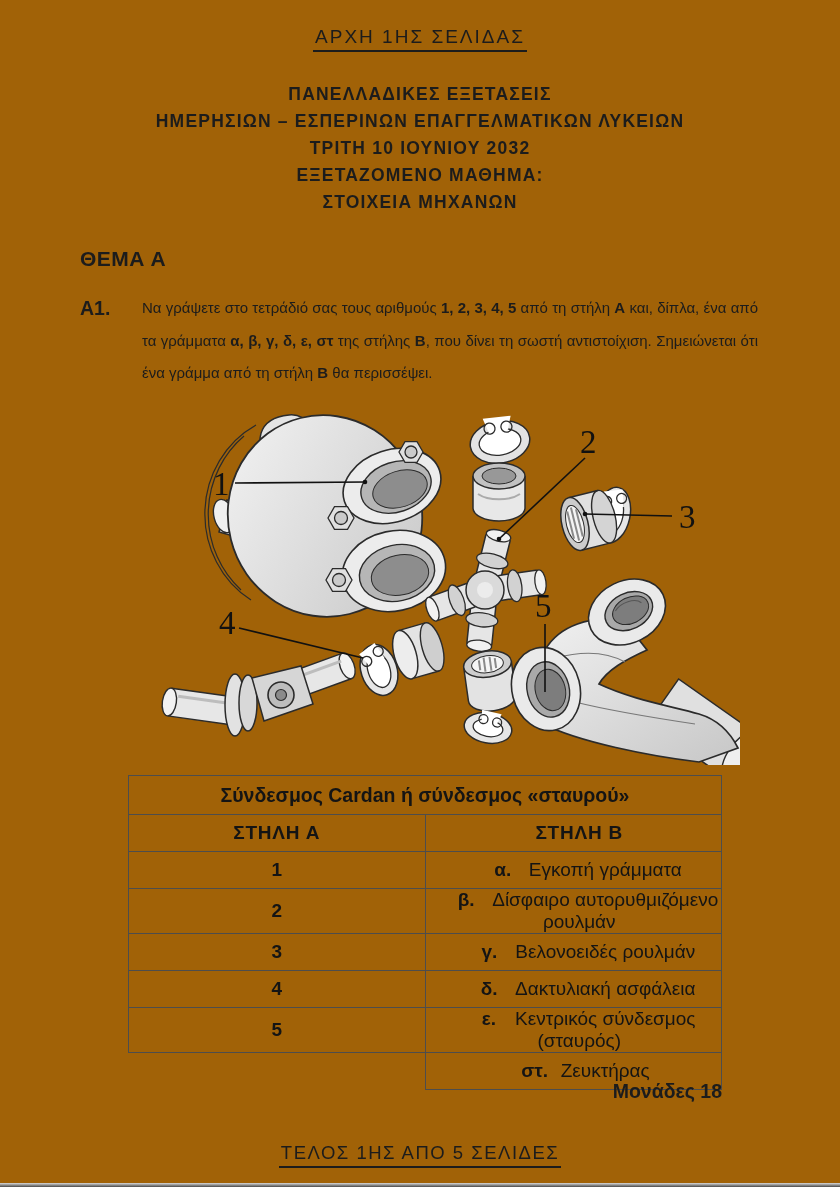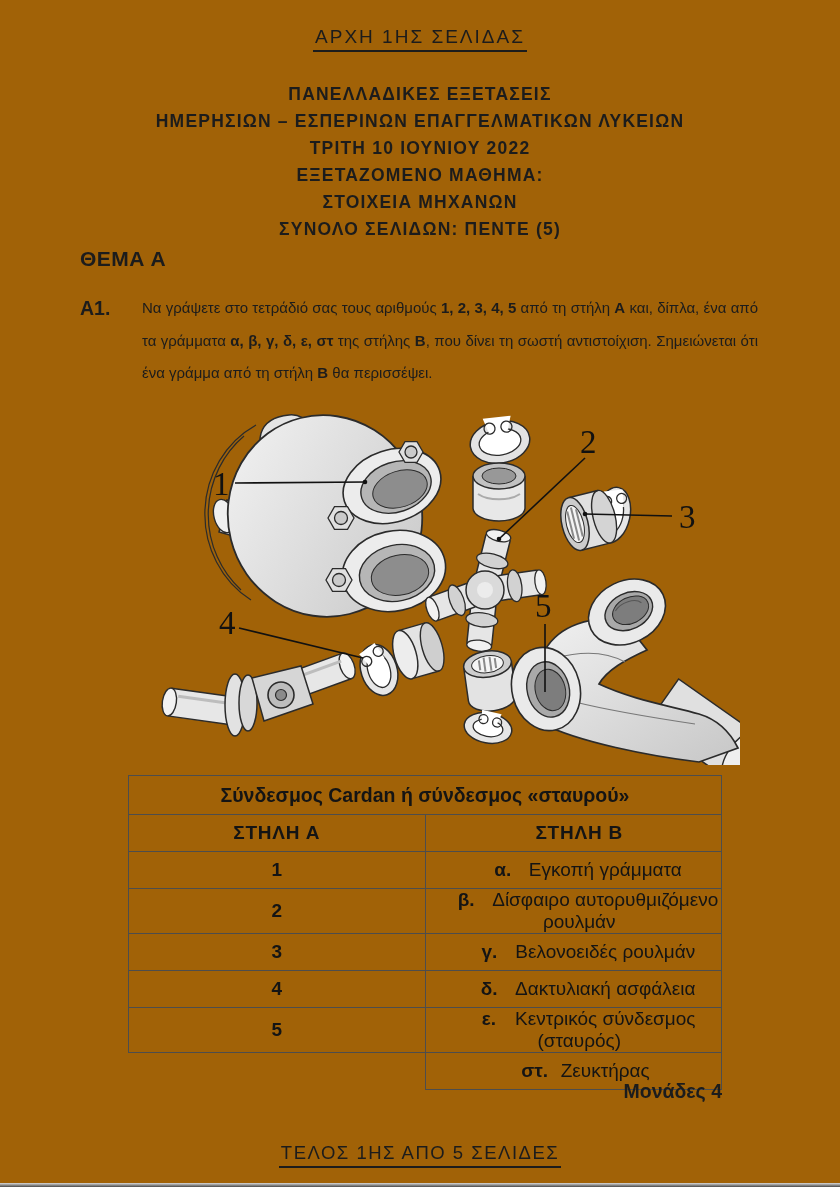--- a/index.html
+++ b/index.html
@@ -45,24 +45,23 @@
 
 <div class="page">
 
   <div class="run-line top-line">
     <span>ΑΡΧΗ 1ΗΣ ΣΕΛΙΔΑΣ</span>
   </div>
 
   <div class="exam-header">
     <div>ΠΑΝΕΛΛΑΔΙΚΕΣ ΕΞΕΤΑΣΕΙΣ</div>
     <div>ΗΜΕΡΗΣΙΩΝ – ΕΣΠΕΡΙΝΩΝ ΕΠΑΓΓΕΛΜΑΤΙΚΩΝ ΛΥΚΕΙΩΝ</div>
-    <div>ΤΡΙΤΗ 10 ΙΟΥΝΙΟΥ 2022</div>
+    <div>ΤΡΙΤΗ 10 ΙΟΥΝΙΟΥ 2032</div>
     <div>ΕΞΕΤΑΖΟΜΕΝΟ ΜΑΘΗΜΑ:</div>
     <div>ΣΤΟΙΧΕΙΑ ΜΗΧΑΝΩΝ</div>
-    <div>ΣΥΝΟΛΟ ΣΕΛΙΔΩΝ: ΠΕΝΤΕ (5)</div>
   </div>
 
   <div class="theme-title">ΘΕΜΑ Α</div>
 
   <div class="question">
     <div class="qnum">Α1.</div>
     <div class="qtext"><span>Να γράψετε στο τετράδιό σας τους αριθμούς </span><span class="b">1, 2, 3, 4, 5</span><span> από τη στήλη </span><span class="b">Α</span><span> και, δίπλα, ένα από τα γράμματα </span><span class="b">α, β, γ, δ, ε, στ</span><span> της στήλης </span><span class="b">Β</span><span>, που δίνει τη σωστή αντιστοίχιση. Σημειώνεται ότι ένα γράμμα από τη στήλη </span><span class="b">Β</span><span> θα περισσέψει.</span></div>
   </div>
 
   <div class="figure">
@@ -287,20 +286,20 @@
         <td class="cb"><span class="ltr">ε.</span><span>Κεντρικός σύνδεσμος (σταυρός)</span></td>
       </tr>
       <tr class="t-last">
         <td class="ca"></td>
         <td class="cb"><span class="ltr">στ.</span><span>Ζευκτήρας</span></td>
       </tr>
     </tbody>
       </table>
   </div>
 
-  <div class="marks">Μονάδες 4</div>
+  <div class="marks">Μονάδες 18</div>
 
   <div class="run-line bottom-line">
     <span>ΤΕΛΟΣ 1ΗΣ ΑΠΟ 5 ΣΕΛΙΔΕΣ</span>
   </div>
 
   <div class="page-edge"></div>
 </div>
 
 </body></html>

